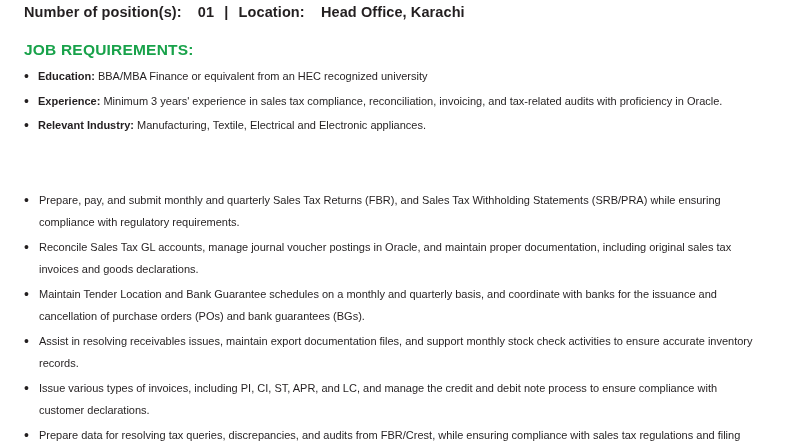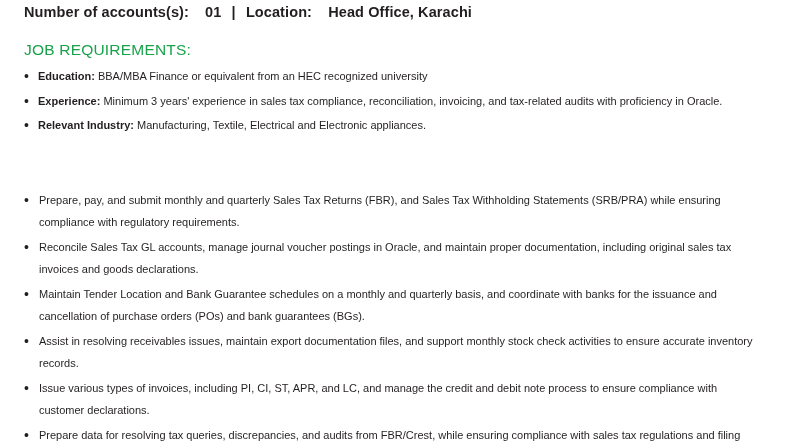--- a/index.html
+++ b/index.html
@@ -35,21 +35,21 @@
   .header-line .val {
     font-weight: bold;
     margin-left: 12px;
   }
   .header-line .sep {
     font-weight: bold;
     padding: 0 6px;
   }
   .section-title {
     color: #18a24a;
-    font-weight: normal;
+    font-weight: bold;
     font-size: 15.5px;
     letter-spacing: 0.2px;
   }
   #req-title {
     position: absolute;
     left: 24px;
     top: 41px;
   }
   #resp-title {
     position: absolute;
@@ -89,21 +89,21 @@
   .list li b {
     font-weight: bold;
   }
 </style>
 </head>
 <body>
 
 <div class="page">
 
   <div class="header-line">
-    <span class="lbl">Number of accounts(s):</span>
+    <span class="lbl">Number of position(s):</span>
     <span class="val">01</span>
     <span class="sep">|</span>
     <span class="lbl">Location:</span>
     <span class="val">Head Office, Karachi</span>
   </div>
 
   <div class="section-title" id="req-title">JOB REQUIREMENTS:</div>
 
   <ul class="list" id="req-list">
     <li><b>Education:</b><span> BBA/MBA Finance or equivalent from an HEC recognized university</span></li>

